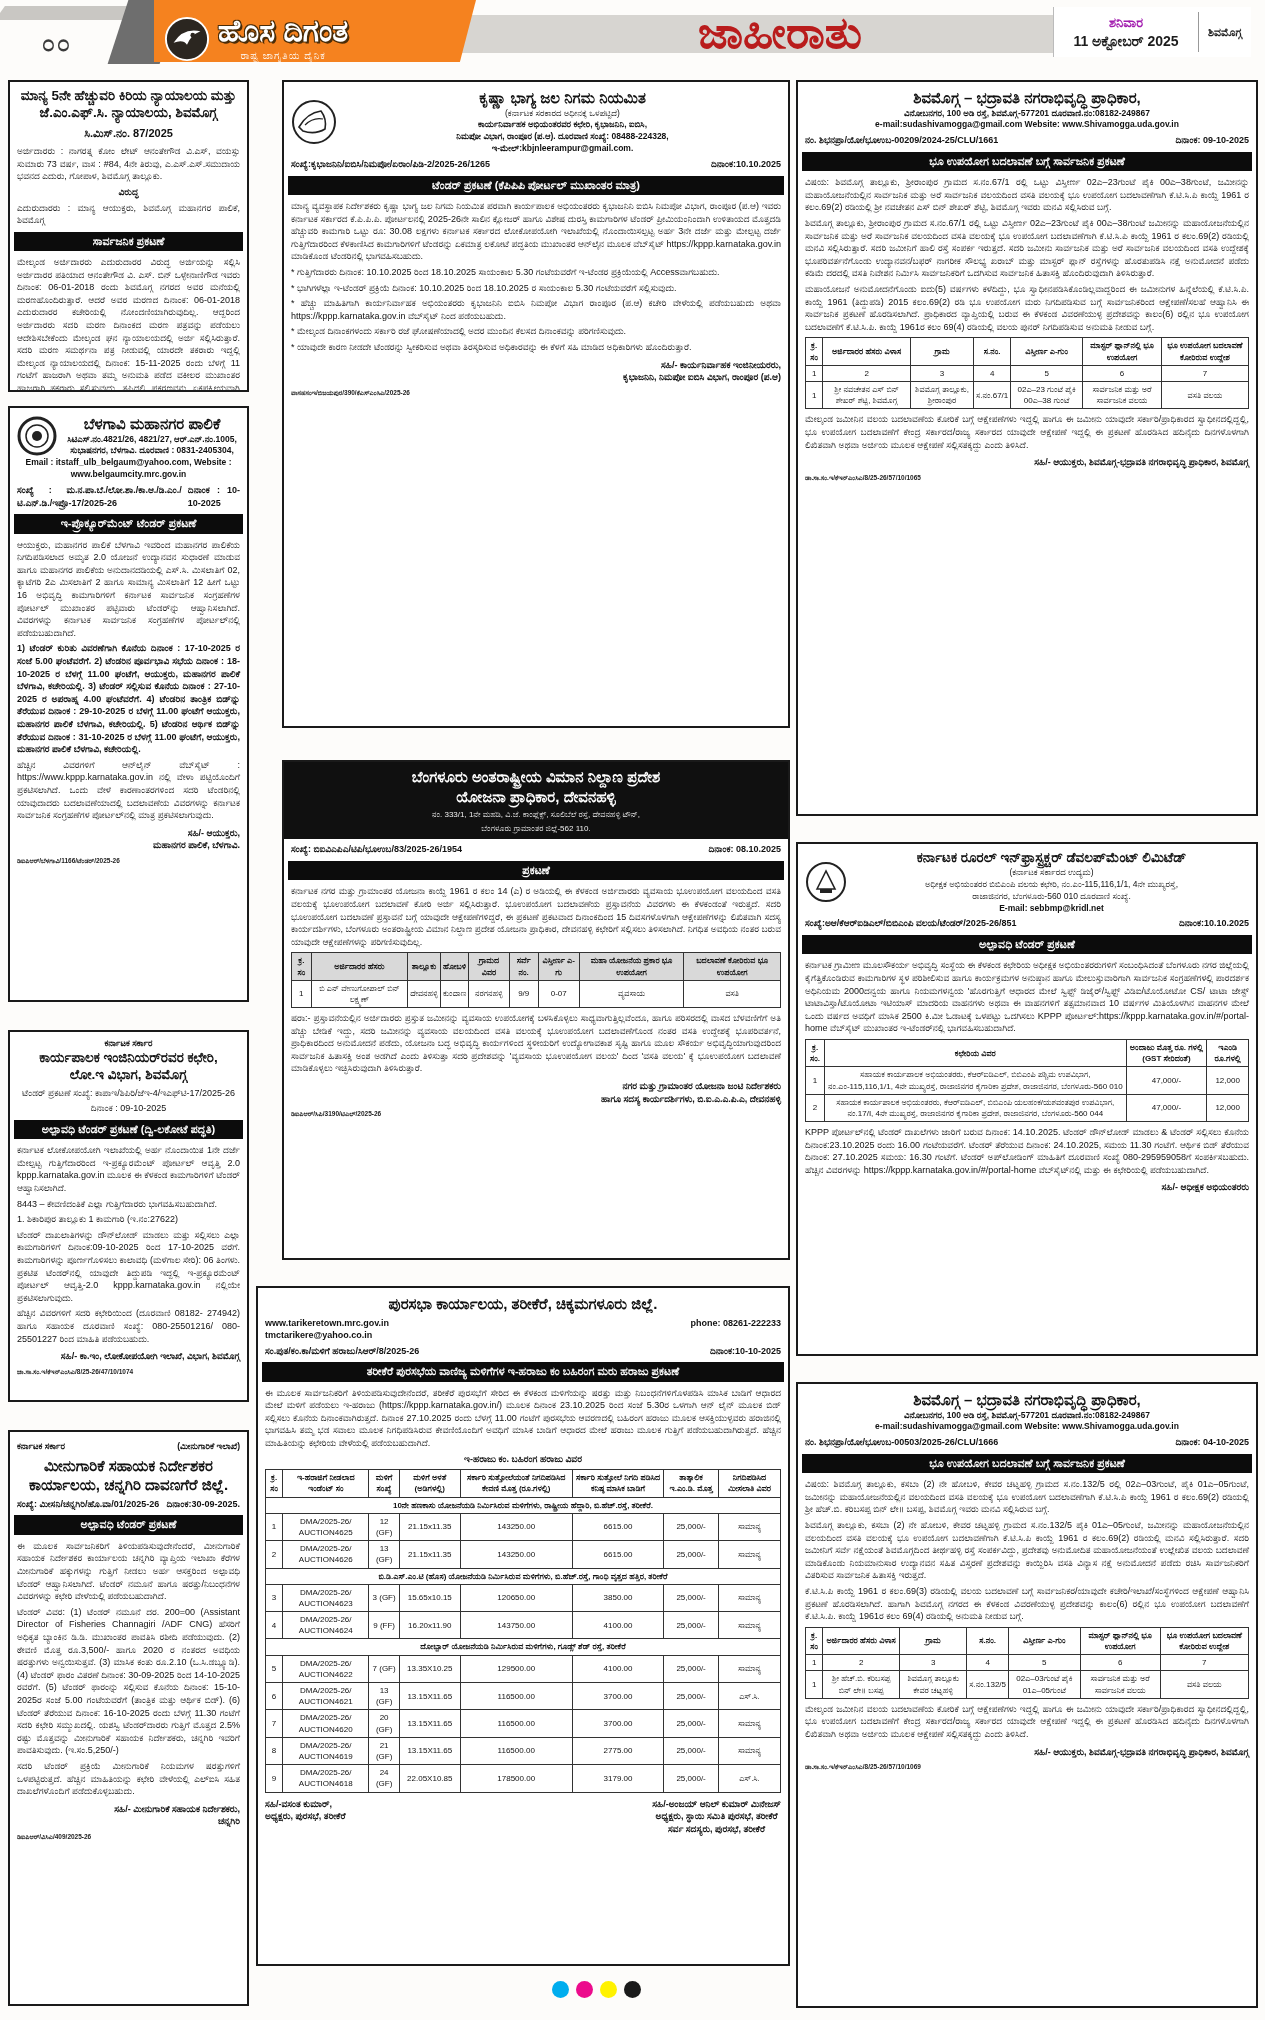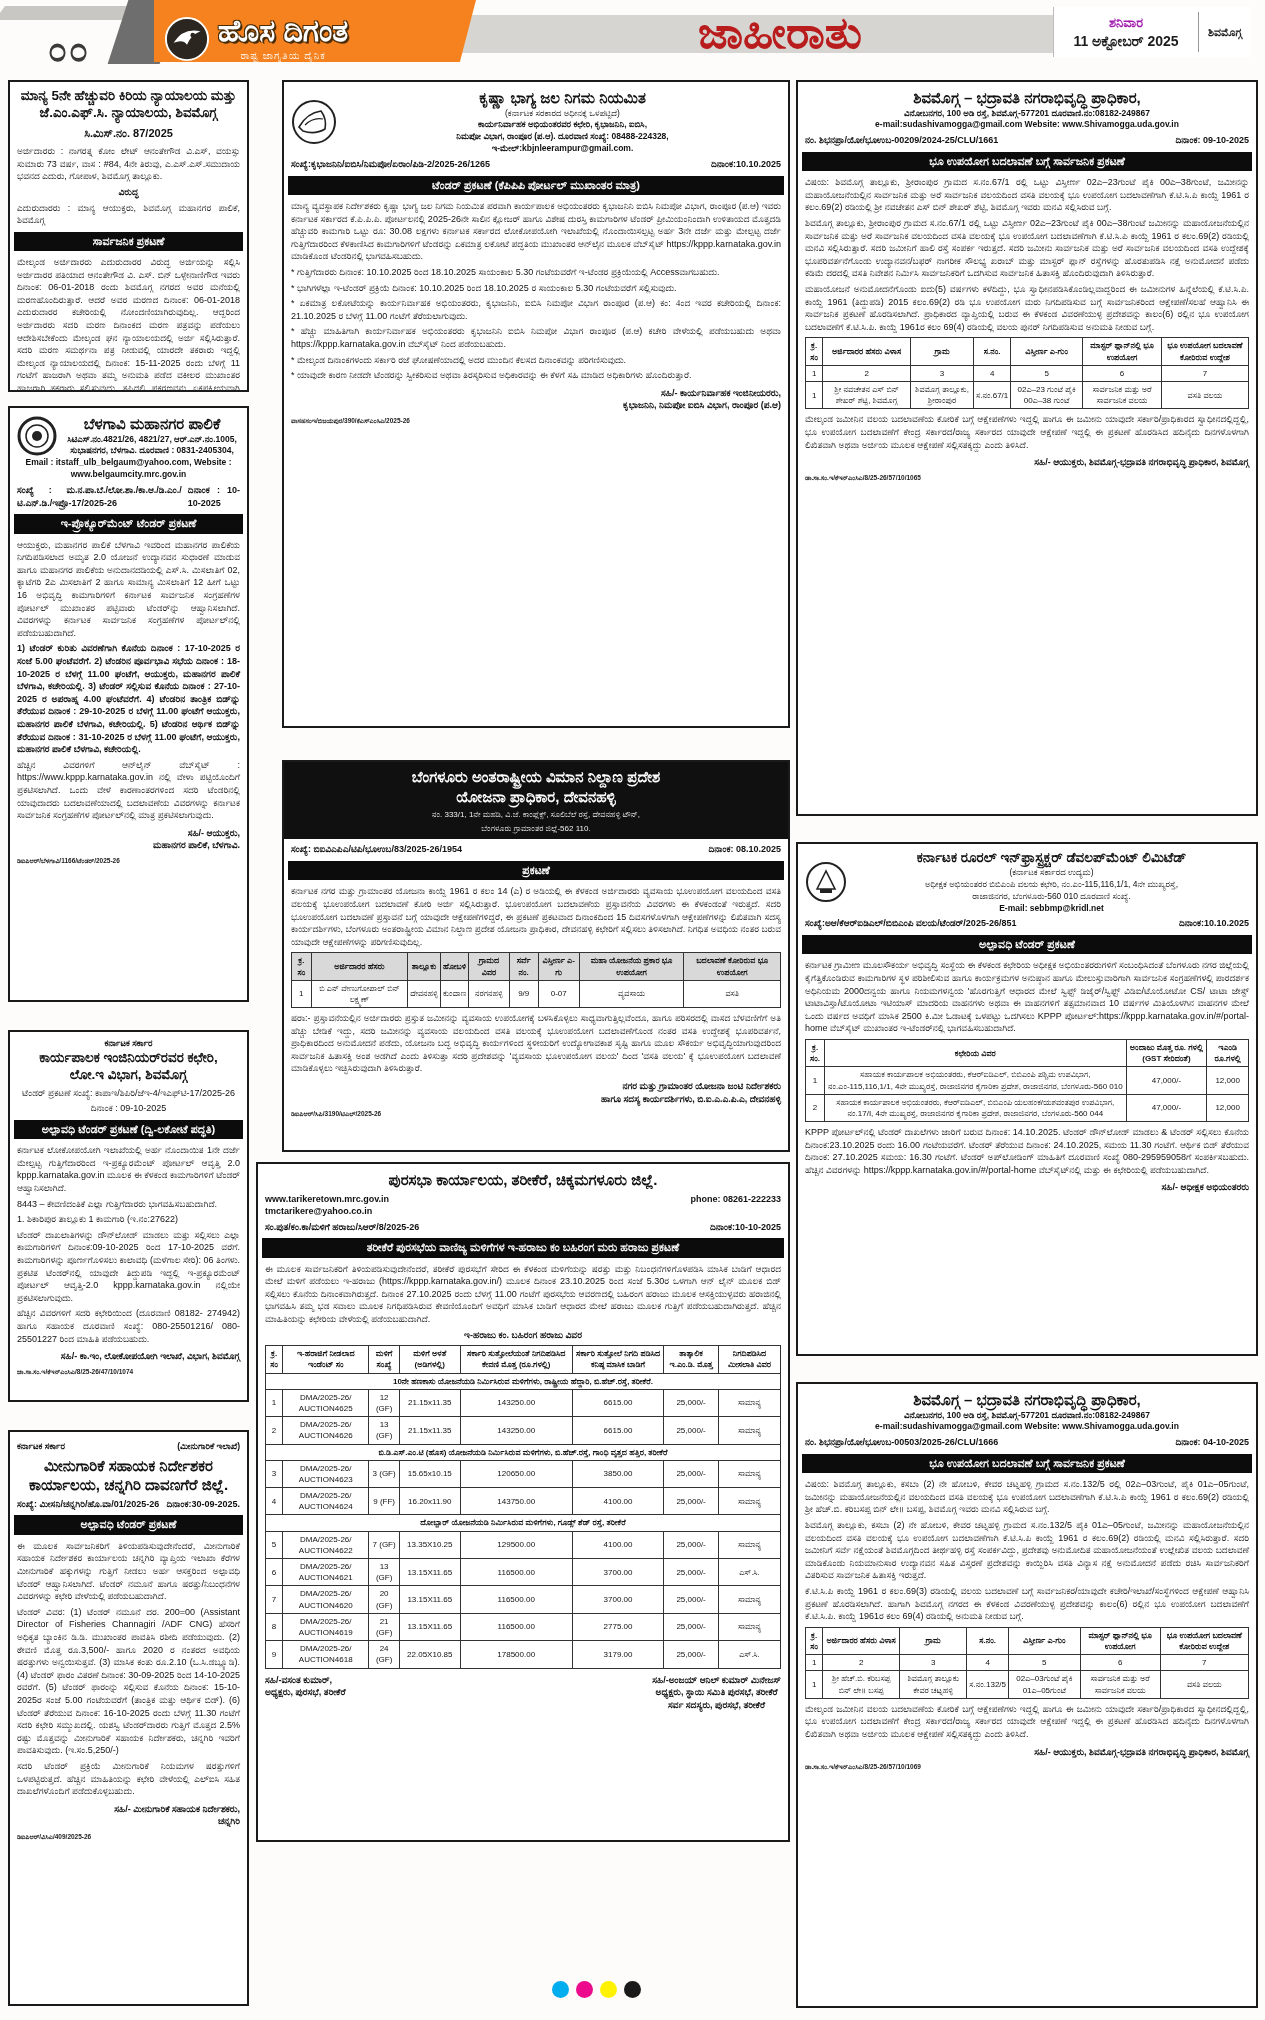--- a/index.html
+++ b/index.html
@@ -4,21 +4,21 @@
 <style>
   * { box-sizing: border-box; margin: 0; padding: 0; }
   body { background:#d8d6d2; font-family:"Liberation Sans","DejaVu Sans",sans-serif; }
   .page { position:relative; width:1265px; height:2020px; margin:0 auto; background:#fdfcfa; overflow:hidden; color:#111; }
 
   
   .hdr { position:absolute; left:0; top:0; width:1265px; height:66px; }
   .hdr-band { position:absolute; left:128px; right:16px; top:15px; height:38px; background:#d7d5d1; }
   .hdr-diag-light { position:absolute; left:0; top:6px; width:150px; height:14px; background:#c9c7c3; transform:skewX(-35deg); }
   .hdr-diag-dark { position:absolute; left:118px; top:0; width:52px; height:64px; background:#6e6e6e; transform:skewX(-18deg); }
-  .pageno { position:absolute; left:48px; top:30px; font-size:34px; font-weight:bold; color:#3a3a3a; letter-spacing:2px; }
+  .pageno { position:absolute; left:42px; top:30px; font-size:23px; font-weight:bold; color:#3a3a3a; letter-spacing:2px; }
   .mast { position:absolute; left:154px; top:0; width:322px; height:62px; background:#f5821f; clip-path:polygon(0 0,100% 0,95% 100%,0 100%); display:flex; align-items:flex-end; padding-left:10px; z-index:2; }
   .mast-logo { width:46px; height:46px; margin-right:8px; flex:0 0 auto; }
   .mast-text { text-align:center; }
   .mast-title { font-size:30px; font-weight:800; color:#fff; line-height:1; text-shadow:2px 2px 0 #4a2c08,-1px -1px 0 #4a2c08,1px -1px 0 #4a2c08,-1px 1px 0 #4a2c08; }
   .mast-tag { font-size:10px; color:#fff; margin-top:4px; letter-spacing:1px; }
   .section-title { position:absolute; left:500px; width:560px; top:8px; text-align:center; font-size:44px; font-weight:800; color:#b91c1c; z-index:3; }
   .dateblk { position:absolute; right:14px; top:7px; width:198px; height:50px; background:#fff; display:flex; align-items:center; z-index:4; border-left:1px solid #bbb; }
   .dateblk-main { flex:1; text-align:center; }
   .day { color:#a21caf; font-weight:800; font-size:13px; }
   .date { color:#1c1c1c; font-weight:700; font-size:14px; margin-top:2px; }
@@ -63,21 +63,21 @@
   .shadehead thead th { background:#d9d9d9; }
   td.subhead { font-weight:700; background:#fff; }
 
   
   .regdots { position:absolute; top:1981px; left:552px; display:flex; gap:7px; }
   .regdots span { width:17px; height:17px; border-radius:50%; display:inline-block; }
   .dot-c { background:#00adee; } .dot-m { background:#ec0b8c; } .dot-y { background:#fff200; } .dot-k { background:#1a1a1a; }
 
   
   .h312{height:312px;margin-bottom:14px}.h606{height:596px;margin-bottom:28px}.h372{height:372px;margin-bottom:28px}.h576{height:576px}
-  .h648{height:648px;margin-bottom:32px}.h500{height:392px;margin-bottom:10px}.h680{height:680px}
+  .h648{height:648px;margin-bottom:32px}.h500{height:500px;margin-bottom:26px}.h680{height:680px}
   .h736{height:736px;margin-bottom:26px}.h514{height:514px;margin-bottom:26px}.h626{height:626px}
   .inset { margin-left:26px; width:508px; }
 </style>
 </head>
 <body>
 
 <div class="page">
 
   <header class="hdr">
     <div class="hdr-diag-light"></div>
@@ -230,21 +230,20 @@
           <span>ಸಂಖ್ಯೆ:ಕೃಭಾಜನಿನಿ/ಐಬಿಸಿ/ನಿಮಪೋ/ಏರಾಂ/ಪಿಡಿ-2/2025-26/1265</span>
           <span>ದಿನಾಂಕ:10.10.2025</span>
         </div>
       <div class="banner">ಟೆಂಡರ್ ಪ್ರಕಟಣೆ (ಕೆಪಿಪಿಪಿ ಪೋರ್ಟಲ್ ಮುಖಾಂತರ ಮಾತ್ರ)</div>
       <div>
           <p>ಮಾನ್ಯ ವ್ಯವಸ್ಥಾಪಕ ನಿರ್ದೇಶಕರು ಕೃಷ್ಣಾ ಭಾಗ್ಯ ಜಲ ನಿಗಮ ನಿಯಮಿತ ಪರವಾಗಿ ಕಾರ್ಯಪಾಲಕ ಅಭಿಯಂತರರು ಕೃಭಾಜನಿನಿ ಐಬಿಸಿ ನಿಮಪೋ ವಿಭಾಗ, ರಾಂಪೂರ (ಪ.ಆ) ಇವರು ಕರ್ನಾಟಕ ಸರ್ಕಾರದ ಕೆ.ಪಿ.ಪಿ.ಪಿ. ಪೋರ್ಟಲನಲ್ಲಿ 2025-26ನೇ ಸಾಲಿನ ಕ್ಲೋಜರ್ ಹಾಗೂ ವಿಶೇಷ ದುರಸ್ತಿ ಕಾಮಗಾರಿಗಳ ಟೆಂಡರ್ ಪ್ರೀಮಿಯಂನಿಂದಾಗಿ ಉಳಿತಾಯದ ಮೊತ್ತದಡಿ ಹೆಚ್ಚುವರಿ ಕಾಮಗಾರಿ ಒಟ್ಟು ರೂ: 30.08 ಲಕ್ಷಗಳು ಕರ್ನಾಟಕ ಸರ್ಕಾರದ ಲೋಕೋಪಯೋಗಿ ಇಲಾಖೆಯಲ್ಲಿ ನೊಂದಾಯಿಸಲ್ಪಟ್ಟ ಅರ್ಹ 3ನೇ ದರ್ಜೆ ಮತ್ತು ಮೇಲ್ಪಟ್ಟ ದರ್ಜೆ ಗುತ್ತಿಗೆದಾರರಿಂದ ಕೆಳಕಾಣಿಸಿದ ಕಾಮಗಾರಿಗಳಿಗೆ ಟೆಂಡರನ್ನು ಏಕಮಾತ್ರ ಲಕೋಟೆ ಪದ್ಧತಿಯ ಮುಖಾಂತರ ಆನ್‌ಲೈನ ಮೂಲಕ ವೆಬ್‌ಸೈಟ್ https://kppp.karnataka.gov.in ಮಾಡಿಕೊಂಡ ಟೆಂಡರಿನಲ್ಲಿ ಭಾಗವಹಿಸಬಹುದು.</p>
         </div>
       <div>
           <p>* ಗುತ್ತಿಗೆದಾರರು ದಿನಾಂಕ: 10.10.2025 ರಿಂದ 18.10.2025 ಸಾಯಂಕಾಲ 5.30 ಗಂಟೆಯವರೆಗೆ ಇ-ಟೆಂಡರ ಪ್ರಕ್ರಿಯೆಯಲ್ಲಿ Accessವಾಗಬಹುದು.</p>
           <p>* ಭಾಗಿಗಳೆಲ್ಲಾ ಇ-ಟೆಂಡರ್ ಪ್ರಕ್ರಿಯೆ ದಿನಾಂಕ: 10.10.2025 ರಿಂದ 18.10.2025 ರ ಸಾಯಂಕಾಲ 5.30 ಗಂಟೆಯವರೆಗೆ ಸಲ್ಲಿಸುವುದು.</p>
-          <p>* ಏಕಮಾತ್ರ ಲಕೋಟೆಯನ್ನು ಕಾರ್ಯನಿರ್ವಾಹಕ ಅಭಿಯಂತರರು, ಕೃಭಾಜನಿನಿ, ಐಬಿಸಿ ನಿಮಪೋ ವಿಭಾಗ ರಾಂಪೂರ (ಪ.ಆ) ಕಂ: 4ಂದ ಇವರ ಕಚೇರಿಯಲ್ಲಿ ದಿನಾಂಕ: 21.10.2025 ರ ಬೆಳಗ್ಗೆ 11.00 ಗಂಟೆಗೆ ತೆರೆಯಲಾಗುವುದು.</p>
           <p>* ಹೆಚ್ಚು ಮಾಹಿತಿಗಾಗಿ ಕಾರ್ಯನಿರ್ವಾಹಕ ಅಭಿಯಂತರರು ಕೃಭಾಜನಿನಿ ಐಬಿಸಿ ನಿಮಪೋ ವಿಭಾಗ ರಾಂಪೂರ (ಪ.ಆ) ಕಚೇರಿ ವೇಳೆಯಲ್ಲಿ ಪಡೆಯಬಹುದು ಅಥವಾ https://kppp.karnataka.gov.in ವೆಬ್‌ಸೈಟ್ ನಿಂದ ಪಡೆಯಬಹುದು.</p>
           <p>* ಮೇಲ್ಕಂಡ ದಿನಾಂಕಗಳಂದು ಸರ್ಕಾರಿ ರಜೆ ಘೋಷಣೆಯಾದಲ್ಲಿ ಅದರ ಮುಂದಿನ ಕೆಲಸದ ದಿನಾಂಕವನ್ನು ಪರಿಗಣಿಸುವುದು.</p>
           <p>* ಯಾವುದೇ ಕಾರಣ ನೀಡದೇ ಟೆಂಡರನ್ನು ಸ್ವೀಕರಿಸುವ ಅಥವಾ ತಿರಸ್ಕರಿಸುವ ಅಧಿಕಾರವನ್ನು ಈ ಕೆಳಗೆ ಸಹಿ ಮಾಡಿದ ಅಧಿಕಾರಿಗಳು ಹೊಂದಿರುತ್ತಾರೆ.</p>
         </div>
       <div class="sigrow">
           <span></span>
         <div class="sigblock sig-r">
           <p>ಸಹಿ/- ಕಾರ್ಯನಿರ್ವಾಹಕ ಇಂಜಿನೀಯರರು,</p>
           <p>ಕೃಭಾಜನಿನಿ, ನಿಮಪೋ ಐಬಿಸಿ ವಿಭಾಗ, ರಾಂಪೂರ (ಪ.ಆ)</p>
         </div>

